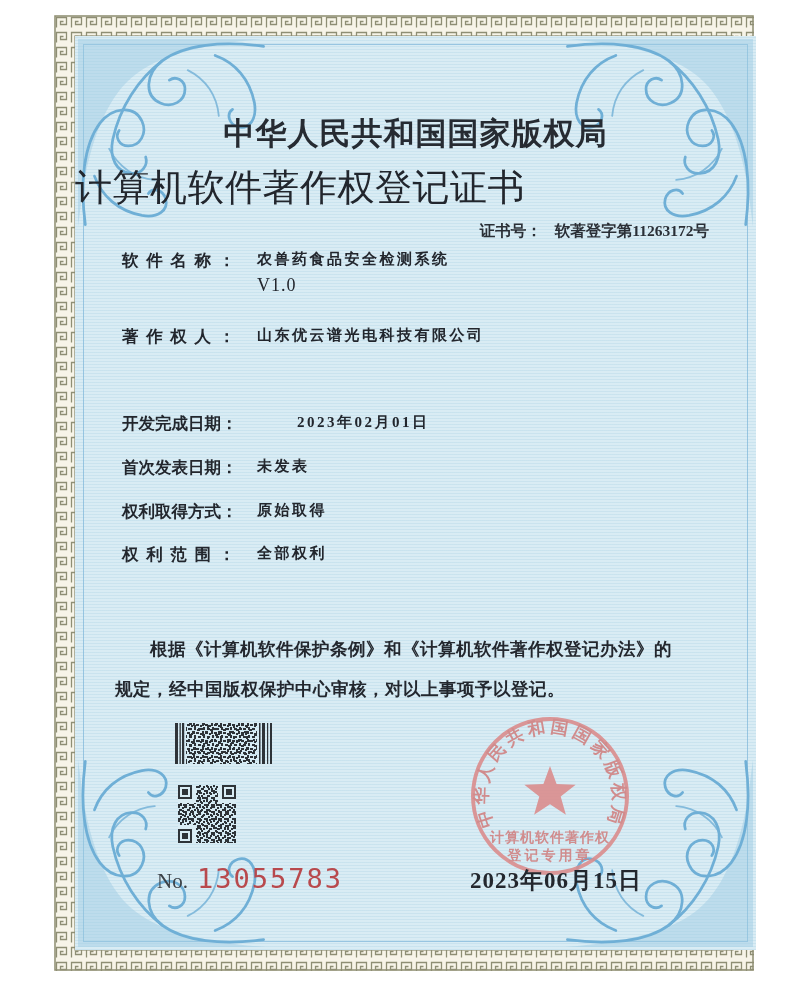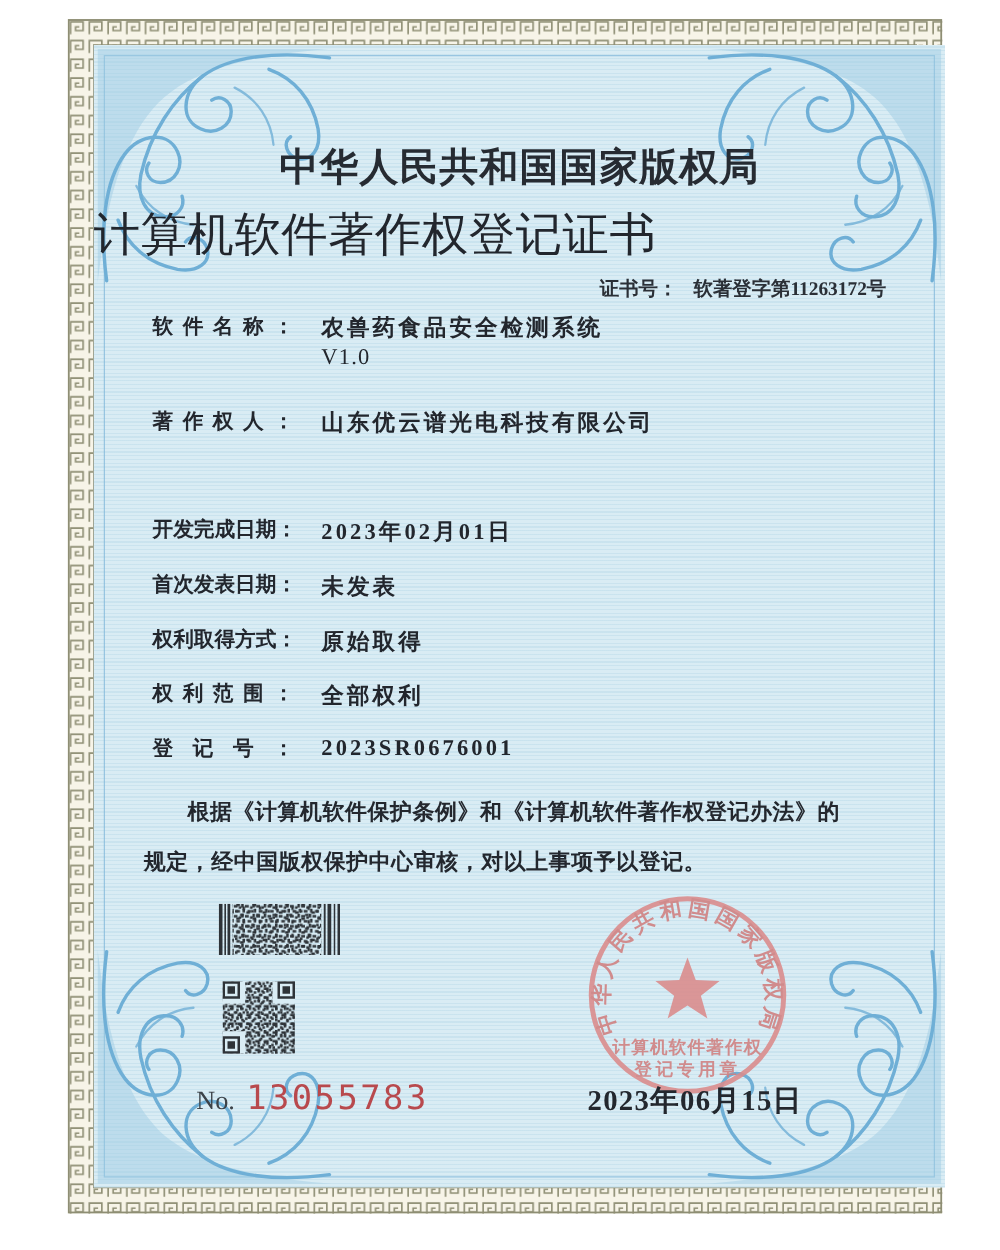--- a/index.html
+++ b/index.html
@@ -29,24 +29,24 @@
   .issuer-title{position:absolute;top:77px;left:0;width:100%;text-align:center;
     font-size:31px;font-weight:bold;letter-spacing:1px;color:#262b32;}
   .doc-title{position:absolute;top:127px;left:0;width:100%;text-align:left;
     font-size:37px;font-weight:normal;letter-spacing:0.5px;color:#22262d;}
   .cert-no{position:absolute;top:185px;right:47px;font-size:15.5px;font-weight:bold;color:#2a2f36;}
   .cert-no .gap{display:inline-block;width:13px;}
 
   .field-row{position:absolute;left:47px;display:flex;align-items:flex-start;white-space:nowrap;}
   .flabel{display:inline-block;width:113px;font-size:16.5px;font-weight:bold;
     text-align:justify;text-align-last:justify;}
-  .fvalue{margin-left:22px;font-size:18px;font-weight:bold;letter-spacing:2.5px;}
+  .fvalue{margin-left:22px;font-size:15px;font-weight:bold;letter-spacing:2.5px;}
   .row-1{top:214px;} .row-version{position:absolute;left:182px;top:239px;
     font-size:18px;font-weight:normal;letter-spacing:1px;}
-  .row-2{top:290px;} .row-3{top:377px;} .row-4{top:421px;}
+  .row-2{top:290px;} .row-3{top:377px;gap:40px;} .row-4{top:421px;}
   .row-5{top:465px;} .row-6{top:508px;} .row-7{top:552px;}
 
   .statement{position:absolute;left:40px;top:593px;width:557px;
     font-size:17.5px;font-weight:bold;line-height:40px;text-indent:2em;
     text-align:justify;letter-spacing:0.5px;color:#23272e;}
 
   .barcode{position:absolute;left:100px;top:687px;width:101px;height:41px;}
   .qrcode{position:absolute;left:103px;top:749px;width:58px;height:58px;}
   .serial{position:absolute;left:82px;top:827px;font-size:21px;color:#3c4248;white-space:nowrap;}
   .serial .num{font-family:"DejaVu Sans Mono",monospace;font-size:27px;color:#b8494d;
@@ -136,24 +136,20 @@
     <div class="field-row row-5">
       <span class="flabel">权利取得方式：</span>
       <span class="fvalue">原始取得</span>
     </div>
 
     <div class="field-row row-6">
       <span class="flabel">权利范围：</span>
       <span class="fvalue">全部权利</span>
     </div>
 
-    <div class="field-row row-7">
-      <span class="flabel">登记号：</span>
-      <span class="fvalue">2023SR0676001</span>
-    </div>
 
     <div class="statement">根据《计算机软件保护条例》和《计算机软件著作权登记办法》的规定，经中国版权保护中心审核，对以上事项予以登记。</div>
 
     <svg class="barcode" viewBox="0 0 101 41" preserveAspectRatio="none">
       <defs>
         <pattern id="bc1" width="9" height="8" patternUnits="userSpaceOnUse">
           <g fill="#2e3338">
             <rect x="0" y="0" width="2" height="3"></rect>
               <rect x="3" y="1" width="3" height="2"></rect>
             <rect x="1" y="4" width="2" height="3"></rect>

